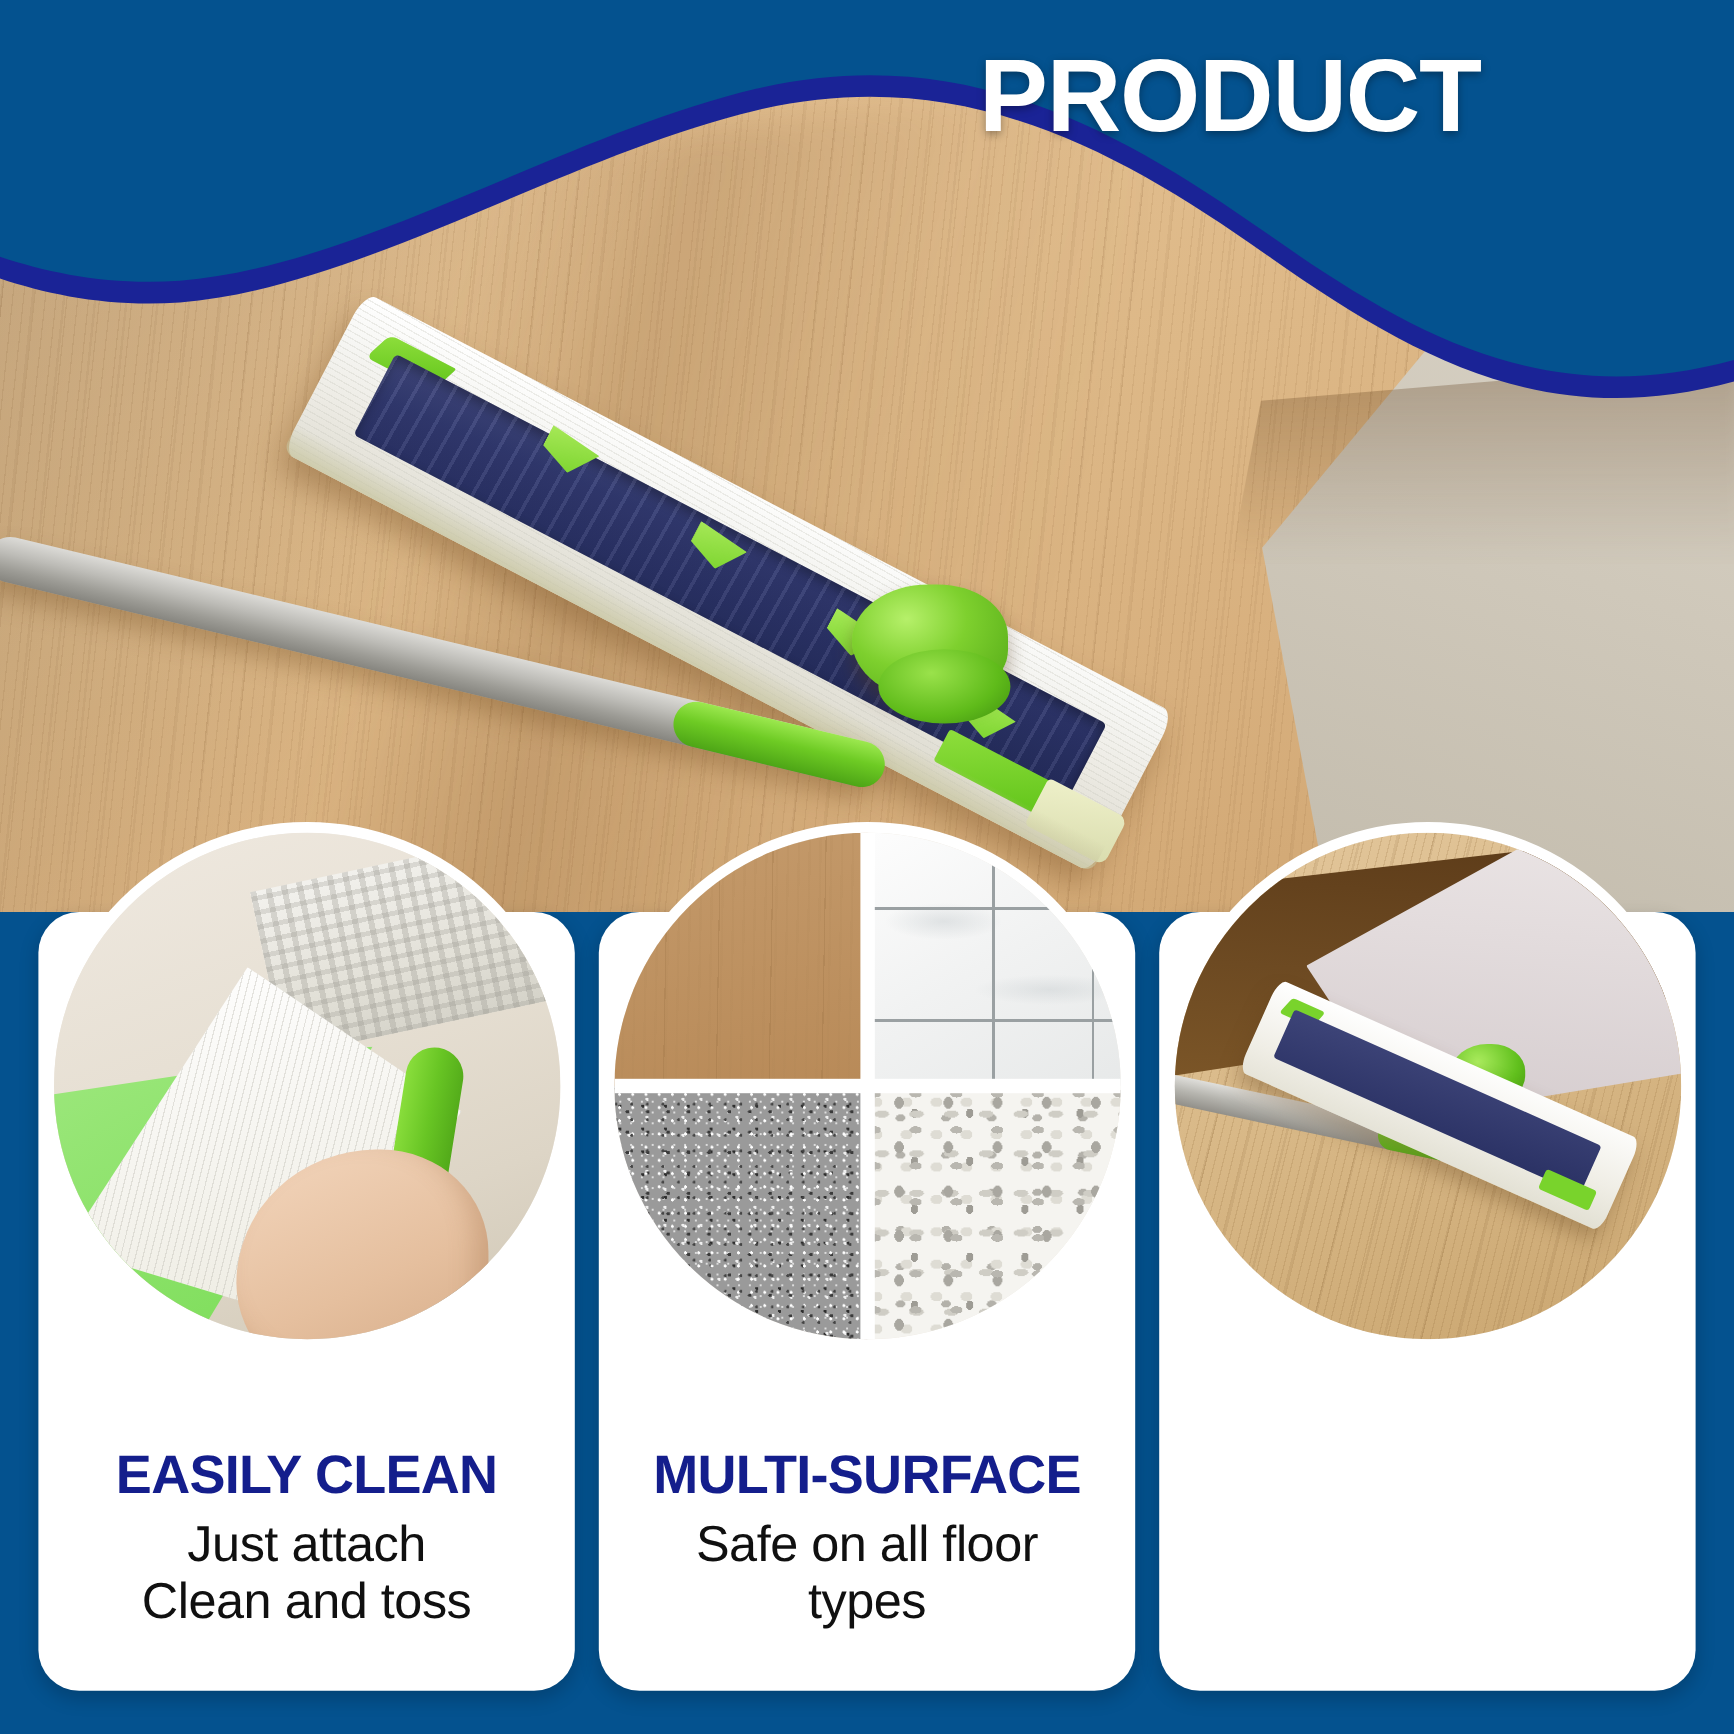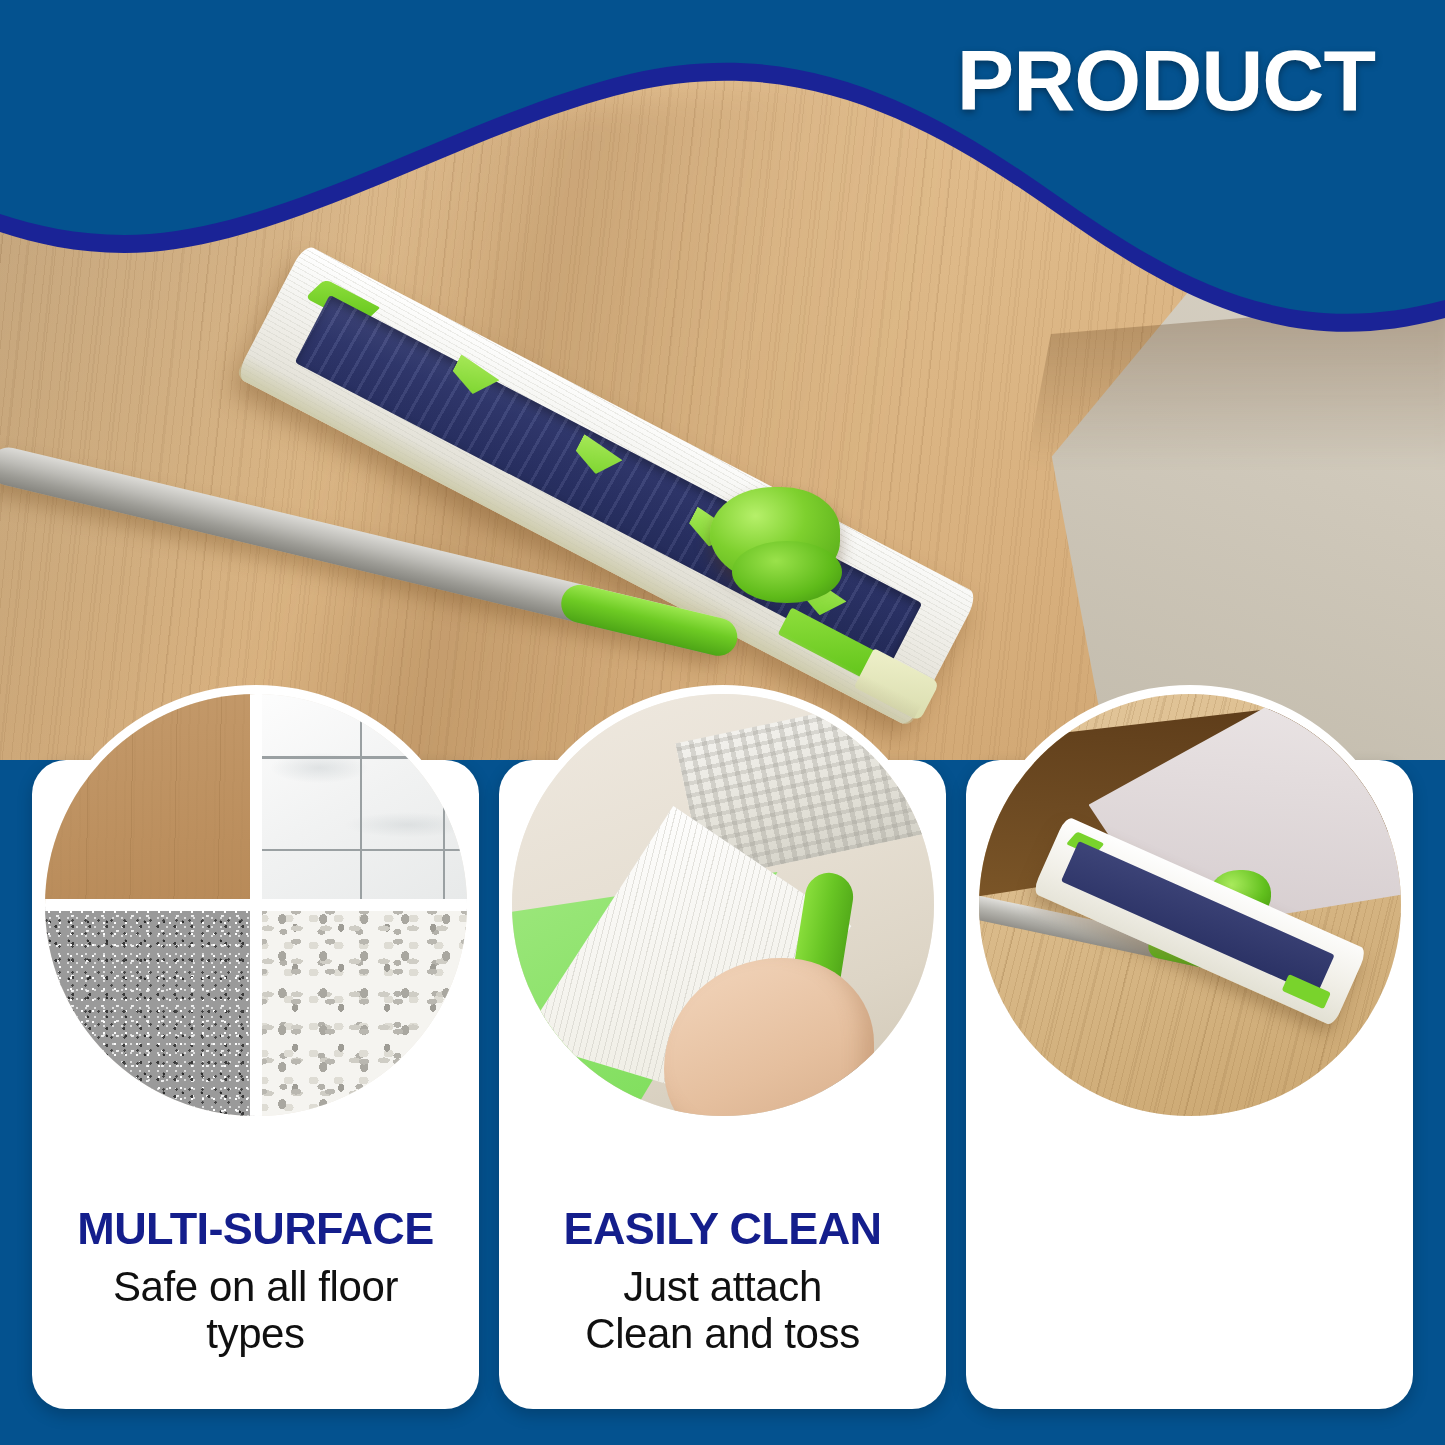--- a/index.html
+++ b/index.html
@@ -126,21 +126,21 @@
   .mop-joint-disc {
     position:absolute; left:582px; top:366px; width:110px; height:62px;
     background:radial-gradient(ellipse at 40% 32%,#9ae24b,#5fbb1a 60%,#3d8d0f 100%);
     border-radius:50%;
   }
 
   
   .wave { position:absolute; left:0; top:0; width:1445px; height:400px; pointer-events:none; }
   .title {
     position:absolute; right:70px; top:38px; width:700px;
-    text-align:right; color:#ffffff;
+    text-align:center; color:#ffffff;
     font-weight:bold; font-size:86px; line-height:.99;
     letter-spacing:-1px;
     text-shadow:0 3px 7px rgba(0,0,0,.35);
   }
   .title .l2 { font-size:90px; }
 
   
   .cards {
     position:absolute; left:0; top:760px; width:1445px; height:685px;
     display:flex; gap:20px; padding:0 32px 36px 32px;
@@ -354,51 +354,51 @@
   <div class="title">
     <div class="l1">PRODUCT</div>
   </div>
 </div>
 
 <div class="cards">
 
   <div class="card">
     <div class="circle-wrap">
       <div class="circle">
-        <div class="quad q-wood"></div>
-        <div class="quad q-tile"></div>
-        <div class="quad q-stone"></div>
-        <div class="quad q-terr"></div>
-        <div class="quad-gap-v"></div>
-        <div class="quad-gap-h"></div>
-      </div>
-    </div>
-    <div class="card-text">
-      <div class="card-head">MULTI-SURFACE</div>
-      <div class="card-sub">Safe on all floor
-types</div>
-    </div>
-  </div>
-
-  <div class="card">
-    <div class="circle-wrap">
-      <div class="circle">
         <div class="c1-bg"></div>
         <div class="c1-head"></div>
         <div class="c1-green"></div>
         <div class="c1-sheet"></div>
         <div class="c1-stick"></div>
         <div class="c1-stick2"></div>
         <div class="c1-hand"></div>
       </div>
     </div>
     <div class="card-text">
       <div class="card-head">EASILY CLEAN</div>
       <div class="card-sub">Just attach
 Clean  and toss</div>
+    </div>
+  </div>
+
+  <div class="card">
+    <div class="circle-wrap">
+      <div class="circle">
+        <div class="quad q-wood"></div>
+        <div class="quad q-tile"></div>
+        <div class="quad q-stone"></div>
+        <div class="quad q-terr"></div>
+        <div class="quad-gap-v"></div>
+        <div class="quad-gap-h"></div>
+      </div>
+    </div>
+    <div class="card-text">
+      <div class="card-head">MULTI-SURFACE</div>
+      <div class="card-sub">Safe on all floor
+types</div>
     </div>
   </div>
 
   <div class="card">
     <div class="circle-wrap">
       <div class="circle">
         <div class="c3-wood"></div>
         <div class="c3-dark"></div>
         <div class="c3-sofa">
           <div class="c3-sofa-arm"></div>

